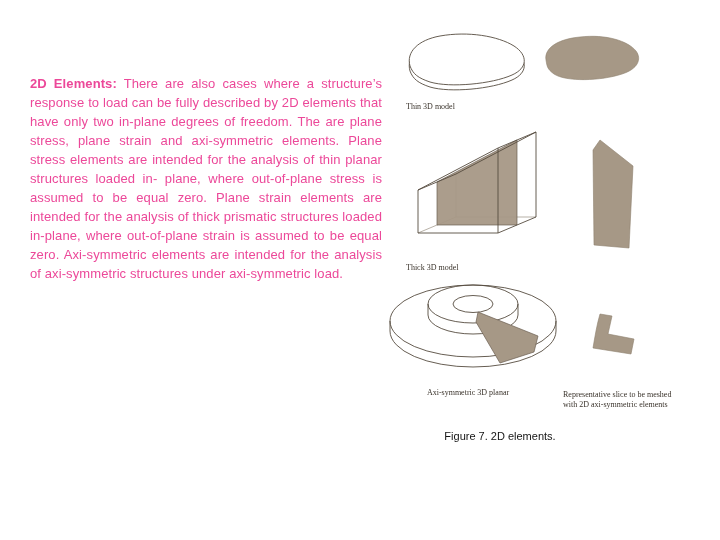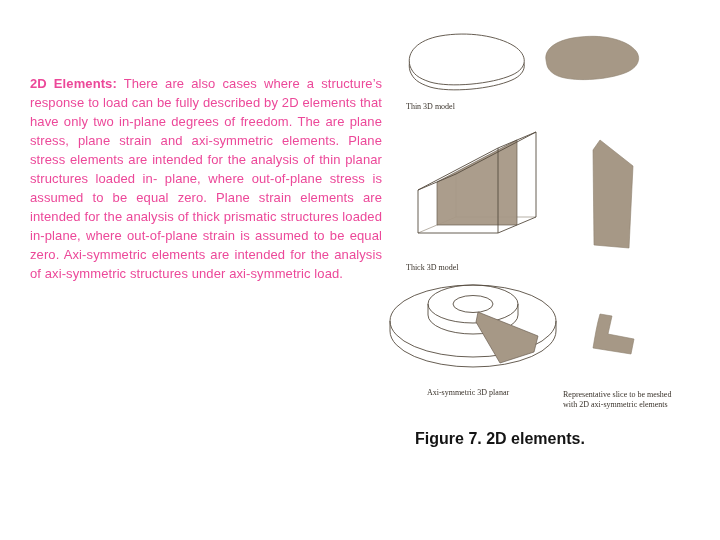--- a/index.html
+++ b/index.html
@@ -41,23 +41,22 @@
   .cap-r1-slice { left:158px; top:79px;  width:120px; }
   .cap-r2-model { left:18px;  top:233px; width:120px; text-align:left;margin-top:12px; }
   .cap-r2-slice { left:158px; top:243px; width:120px; }
   .cap-r3-model { left:10px;  top:370px; width:140px; text-align:center; }
   .cap-r3-slice { left:158px; top:372px; width:120px;margin-left:17px; }
 
   .figure-caption {
     position:absolute;
     left:350px; top:430px; width:300px;
     text-align:center;
-    font-size:16px;
+    font-size:11px;
     color:#141414;
-    font-weight:bold;
   }
 </style>
 </head>
 <body>
 
 <div class="slide">
 
   <p class="para"><b>2D Elements:</b><span> There are also cases where a structure’s response to load can be fully described by 2D elements that have only two in-plane degrees of freedom. The are plane stress, plane strain and axi-symmetric elements.  Plane stress elements are intended for the analysis of thin planar structures loaded in- plane, where out-of-plane stress is assumed to be equal zero. Plane strain elements are intended for the analysis of thick prismatic structures loaded in-plane, where out-of-plane strain is assumed to be equal zero. Axi-symmetric elements are intended for the analysis of axi-symmetric structures under axi-symmetric load.</span></p>
 
   <div class="figure">

